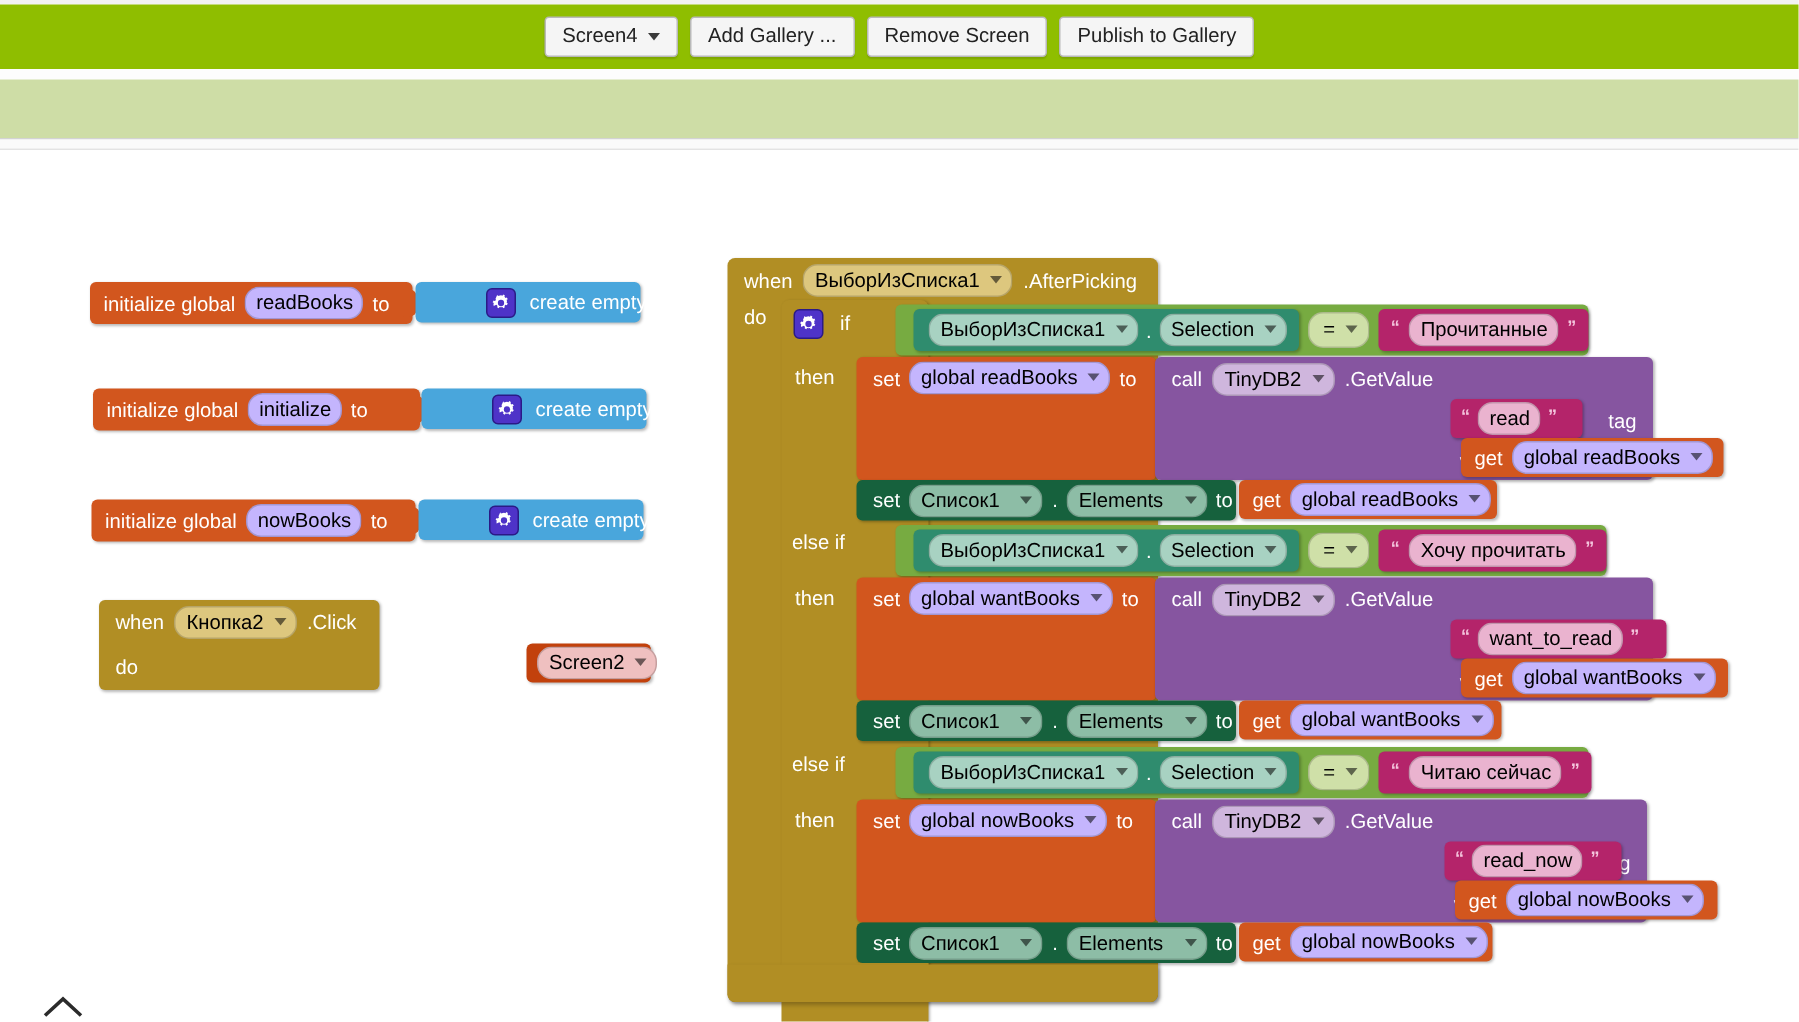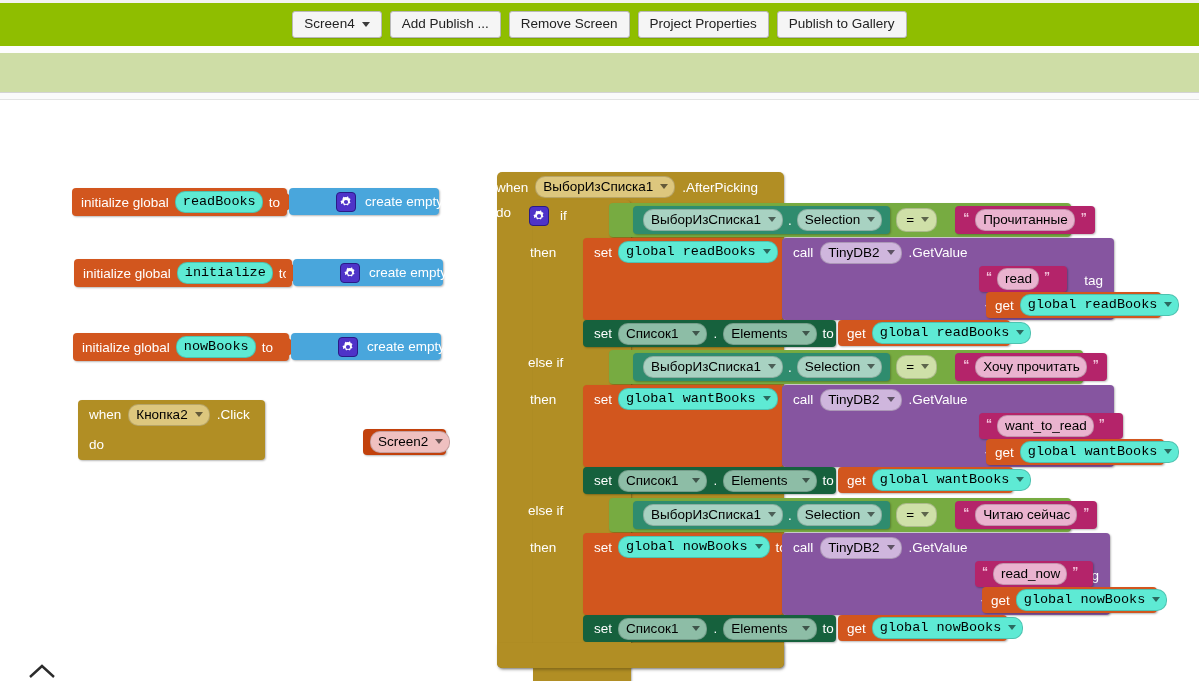--- a/index.html
+++ b/index.html
@@ -24,34 +24,34 @@
   .whitegap{position:absolute;left:0;top:46px;width:1199px;height:7px;background:#fdfdfd;}
   .ltgreenbar{position:absolute;left:0;top:53px;width:1199px;height:39px;background:#cedda6;}
   .sep{position:absolute;left:0;top:92px;width:1199px;height:1px;background:#d3d3d3;}
   .sep2{position:absolute;left:0;top:93px;width:1199px;height:6px;background:#fafafa;}
   .sep3{position:absolute;left:0;top:99px;width:1199px;height:1px;background:#e3e3e3;}
 
   
   .workspace{position:absolute;left:0;top:100px;width:1199px;height:581px;background:#ffffff;overflow:hidden;}
 
   
-  .blk{position:absolute;box-sizing:border-box;border-radius:4px;margin-left:12px;}
+  .blk{position:absolute;box-sizing:border-box;border-radius:4px;}
   .row{display:flex;align-items:center;}
   .lbl{color:#fff;font-size:13.5px;white-space:nowrap;}
   
   .field{
     display:inline-flex;align-items:center;gap:5px;border-radius:10px;
     padding:1px 6px 2px 7px;font-size:13.5px;color:#000;white-space:nowrap;
     border:1px solid rgba(0,0,0,.17);line-height:17px;
   }
   .dd{width:0;height:0;border-left:4px solid transparent;border-right:4px solid transparent;border-top:5px solid rgba(0,0,0,.55);display:inline-block;margin-left:2px;}
 
   
   .c-var      {background:#d2561e;}           
-  .c-var-f    {background:#5eead4;font-family:Liberation Mono, monospace;}
+  .c-var-f    {background:#c4b5fd;}
   .c-list     {background:#49a6dc;padding-left:37px;}           
   .c-ctrl     {background:#b18e24;}           
   .c-ctrl-f   {background:#ddc77e;}
   .c-logic    {background:#77ab41;}           
   .c-logic-f  {background:#cfe0a8;}
   .c-comp     {background:#2f8c6e;}           
   .c-comp-f   {background:#a8d2c2;}
   .c-compset  {background:#16613d;}           
   .c-compset-f{background:#8dbda6;gap:12px;}
   .c-text     {background:#b4246a;}           
@@ -86,23 +86,22 @@
 <div class="page">
 
   <div class="topgap"></div>
 
   <div class="greenbar">
     <div class="greenbar-inner">
       <div class="btn">
         <span>Screen4</span>
         <span class="caret"></span>
       </div>
-      <div class="btn">Add Publish ...</div>
+      <div class="btn">Add Gallery ...</div>
       <div class="btn">Remove Screen</div>
-      <div class="btn">Project Properties</div>
       <div class="btn">Publish to Gallery</div>
     </div>
   </div>
 
   <div class="whitegap"></div>
   <div class="ltgreenbar"></div>
   <div class="sep"></div>
   <div class="sep2"></div>
   <div class="sep3"></div>
 

